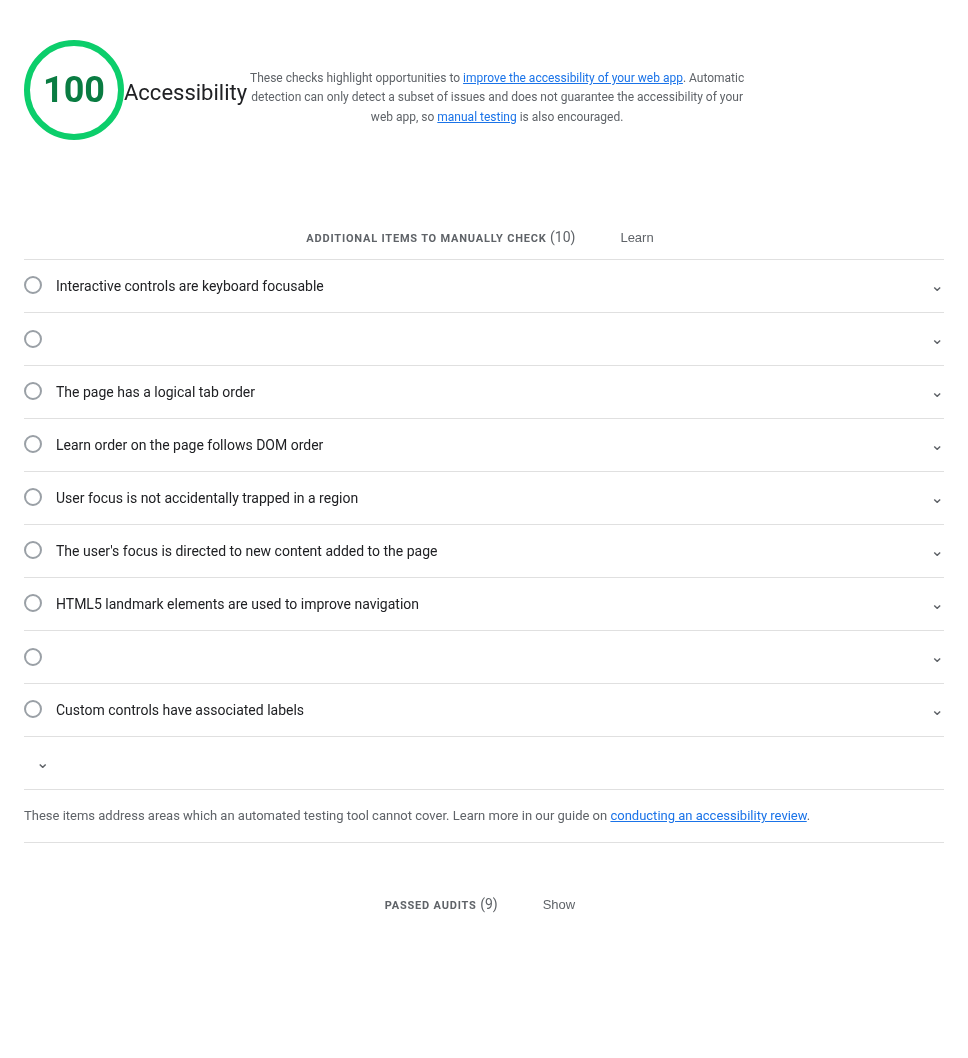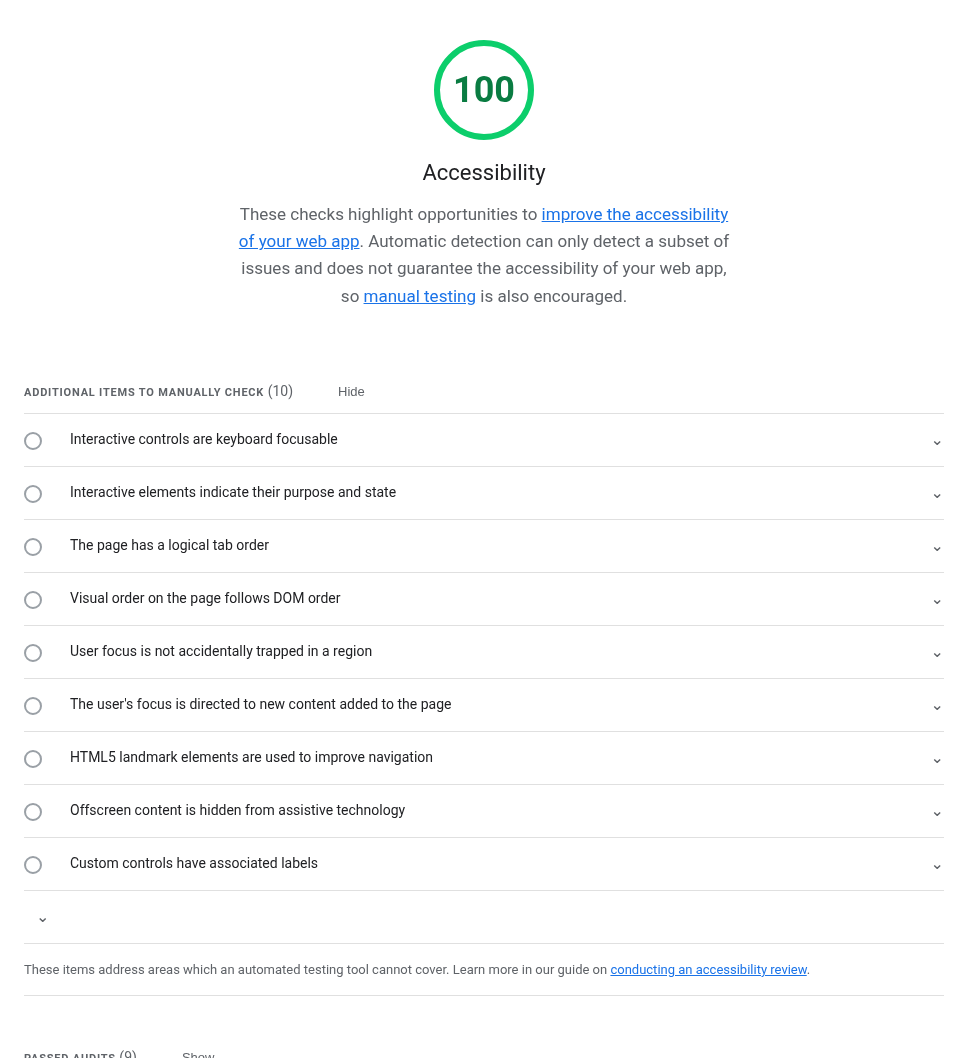--- a/index.html
+++ b/index.html
@@ -18,21 +18,21 @@
 
     .page-container {
       max-width: 968px;
       margin: 0 auto;
       padding: 0 24px;
     }
 
     
     .score-section {
       display: flex;
-      flex-direction: column;
+      flex-direction: row;
       align-items: center;
       padding: 40px 0 20px;
     }
 
     .score-circle {
       width: 100px;
       height: 100px;
       border-radius: 50%;
       border: 6px solid #0cce6b;
       display: flex;
@@ -50,35 +50,35 @@
     .score-title {
       font-size: 22px;
       font-weight: 400;
       color: #202124;
       margin-bottom: 12px;
     }
 
     .score-description {
       text-align: center;
       color: #5f6368;
-      font-size: 17px;
+      font-size: 12px;
       max-width: 500px;
       line-height: 1.6;
     }
 
     .score-description a {
       color: #1a73e8;
       text-decoration: underline;
     }
 
     
     .section-header {
       display: flex;
       align-items: center;
-      justify-content: flex-start;
+      justify-content: center;
       padding: 20px 0 10px;
       margin-top: 30px;
       gap: 37px;
     }
 
     .section-title {
       font-size: 11px;
       font-weight: 700;
       color: #5f6368;
       letter-spacing: 0.8px;
@@ -109,22 +109,22 @@
       display: flex;
       align-items: center;
       justify-content: space-between;
       padding: 14px 0;
       border-bottom: 1px solid #e0e0e0;
       cursor: pointer;
     }
 
     .audit-item-left {
       display: flex;
-      align-items: flex-end;
-      gap: 28px;
+      align-items: flex-start;
+      gap: 14px;
       flex: 1;
     }
 
     .audit-icon {
       width: 18px;
       height: 18px;
       border-radius: 50%;
       border: 2px solid #9aa0a6;
       flex-shrink: 0;
       background: transparent;
@@ -173,53 +173,52 @@
     <p class="score-description">
       <span>These checks highlight opportunities to </span><a href="#">improve the accessibility of your web app</a><span>. Automatic detection can only detect a subset of issues and does not guarantee the accessibility of your web app, so </span><a href="#">manual testing</a><span> is also encouraged.</span>
     </p>
   </div>
 
   <div class="section-header">
     <div>
       <span class="section-title">ADDITIONAL ITEMS TO MANUALLY CHECK</span>
       <span class="section-count">(10)</span>
     </div>
-    <button class="section-toggle">Hide</button>
+    <button class="section-toggle">Learn</button>
   </div>
 
   <div class="audit-list">
 
     <div class="audit-item">
       <div class="audit-item-left">
         <div class="audit-icon"></div>
         <span class="audit-label">Interactive controls are keyboard focusable</span>
       </div>
       <span class="chevron-icon">⌄</span>
     </div>
 
     <div class="audit-item">
       <div class="audit-item-left">
         <div class="audit-icon"></div>
-        <span class="audit-label">Interactive elements indicate their purpose and state</span>
       </div>
       <span class="chevron-icon">⌄</span>
     </div>
 
     <div class="audit-item">
       <div class="audit-item-left">
         <div class="audit-icon"></div>
         <span class="audit-label">The page has a logical tab order</span>
       </div>
       <span class="chevron-icon">⌄</span>
     </div>
 
     <div class="audit-item">
       <div class="audit-item-left">
         <div class="audit-icon"></div>
-        <span class="audit-label">Visual order on the page follows DOM order</span>
+        <span class="audit-label">Learn order on the page follows DOM order</span>
       </div>
       <span class="chevron-icon">⌄</span>
     </div>
 
     <div class="audit-item">
       <div class="audit-item-left">
         <div class="audit-icon"></div>
         <span class="audit-label">User focus is not accidentally trapped in a region</span>
       </div>
       <span class="chevron-icon">⌄</span>
@@ -237,21 +236,20 @@
       <div class="audit-item-left">
         <div class="audit-icon"></div>
         <span class="audit-label">HTML5 landmark elements are used to improve navigation</span>
       </div>
       <span class="chevron-icon">⌄</span>
     </div>
 
     <div class="audit-item">
       <div class="audit-item-left">
         <div class="audit-icon"></div>
-        <span class="audit-label">Offscreen content is hidden from assistive technology</span>
       </div>
       <span class="chevron-icon">⌄</span>
     </div>
 
     <div class="audit-item">
       <div class="audit-item-left">
         <div class="audit-icon"></div>
         <span class="audit-label">Custom controls have associated labels</span>
       </div>
       <span class="chevron-icon">⌄</span>

